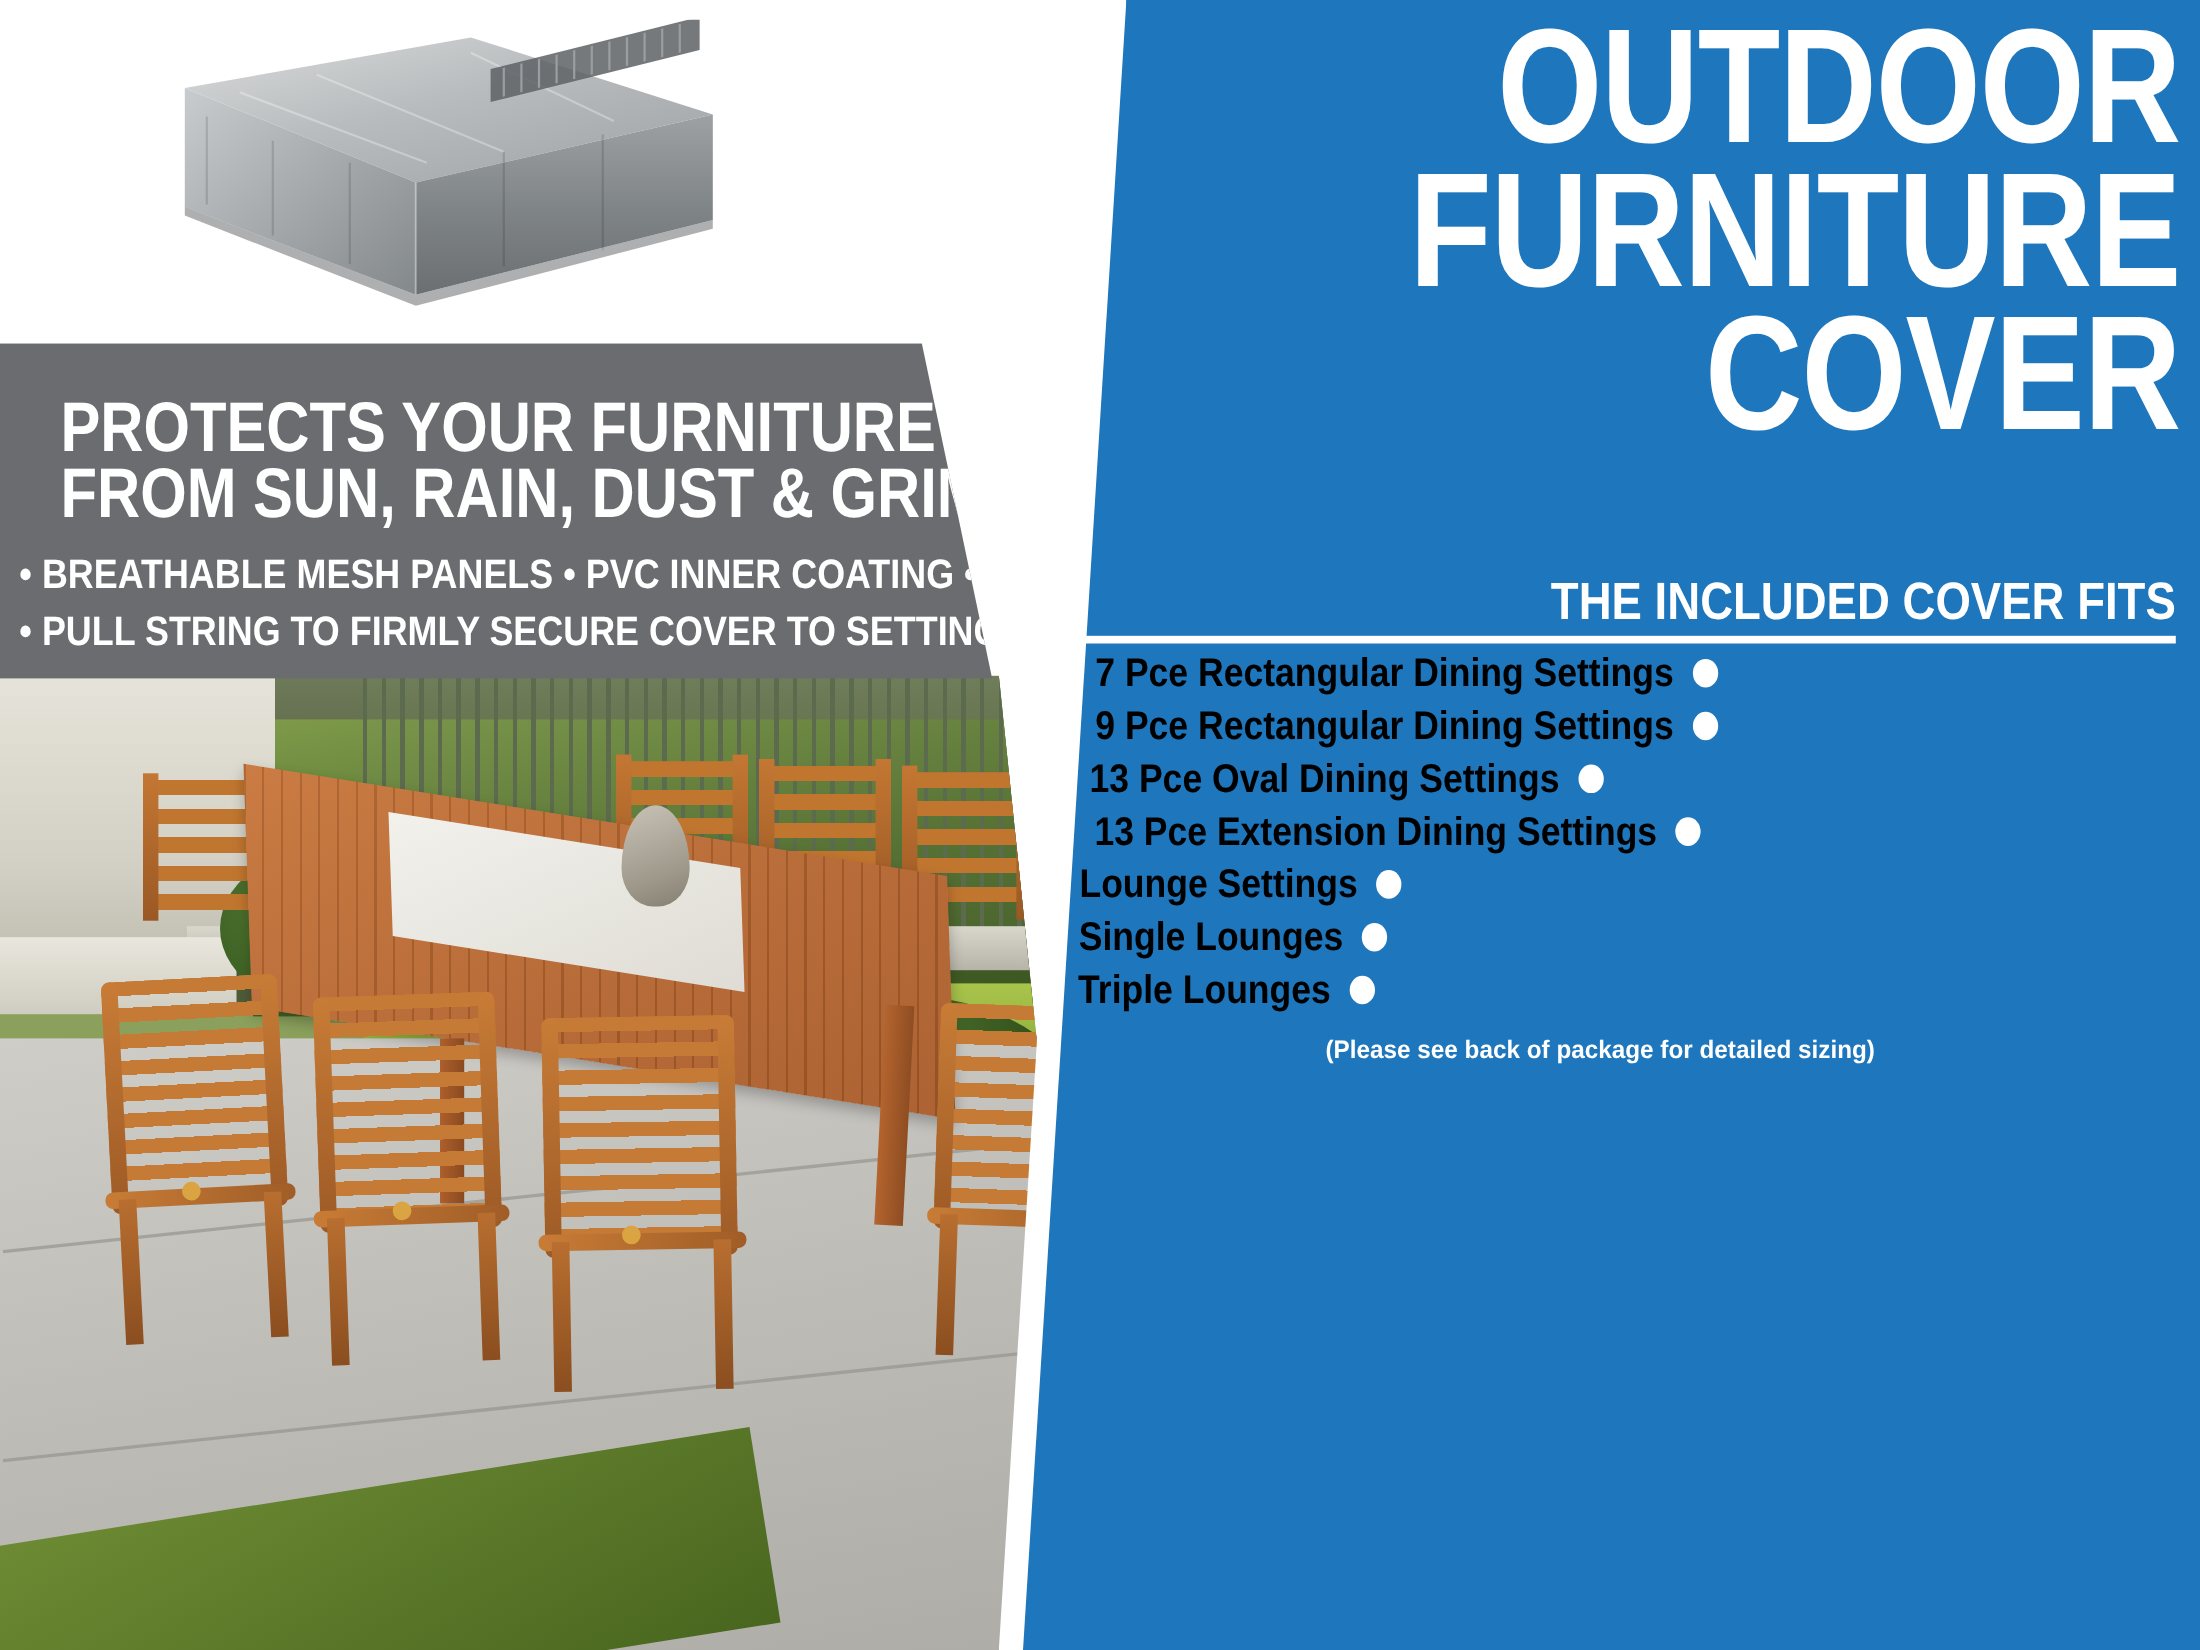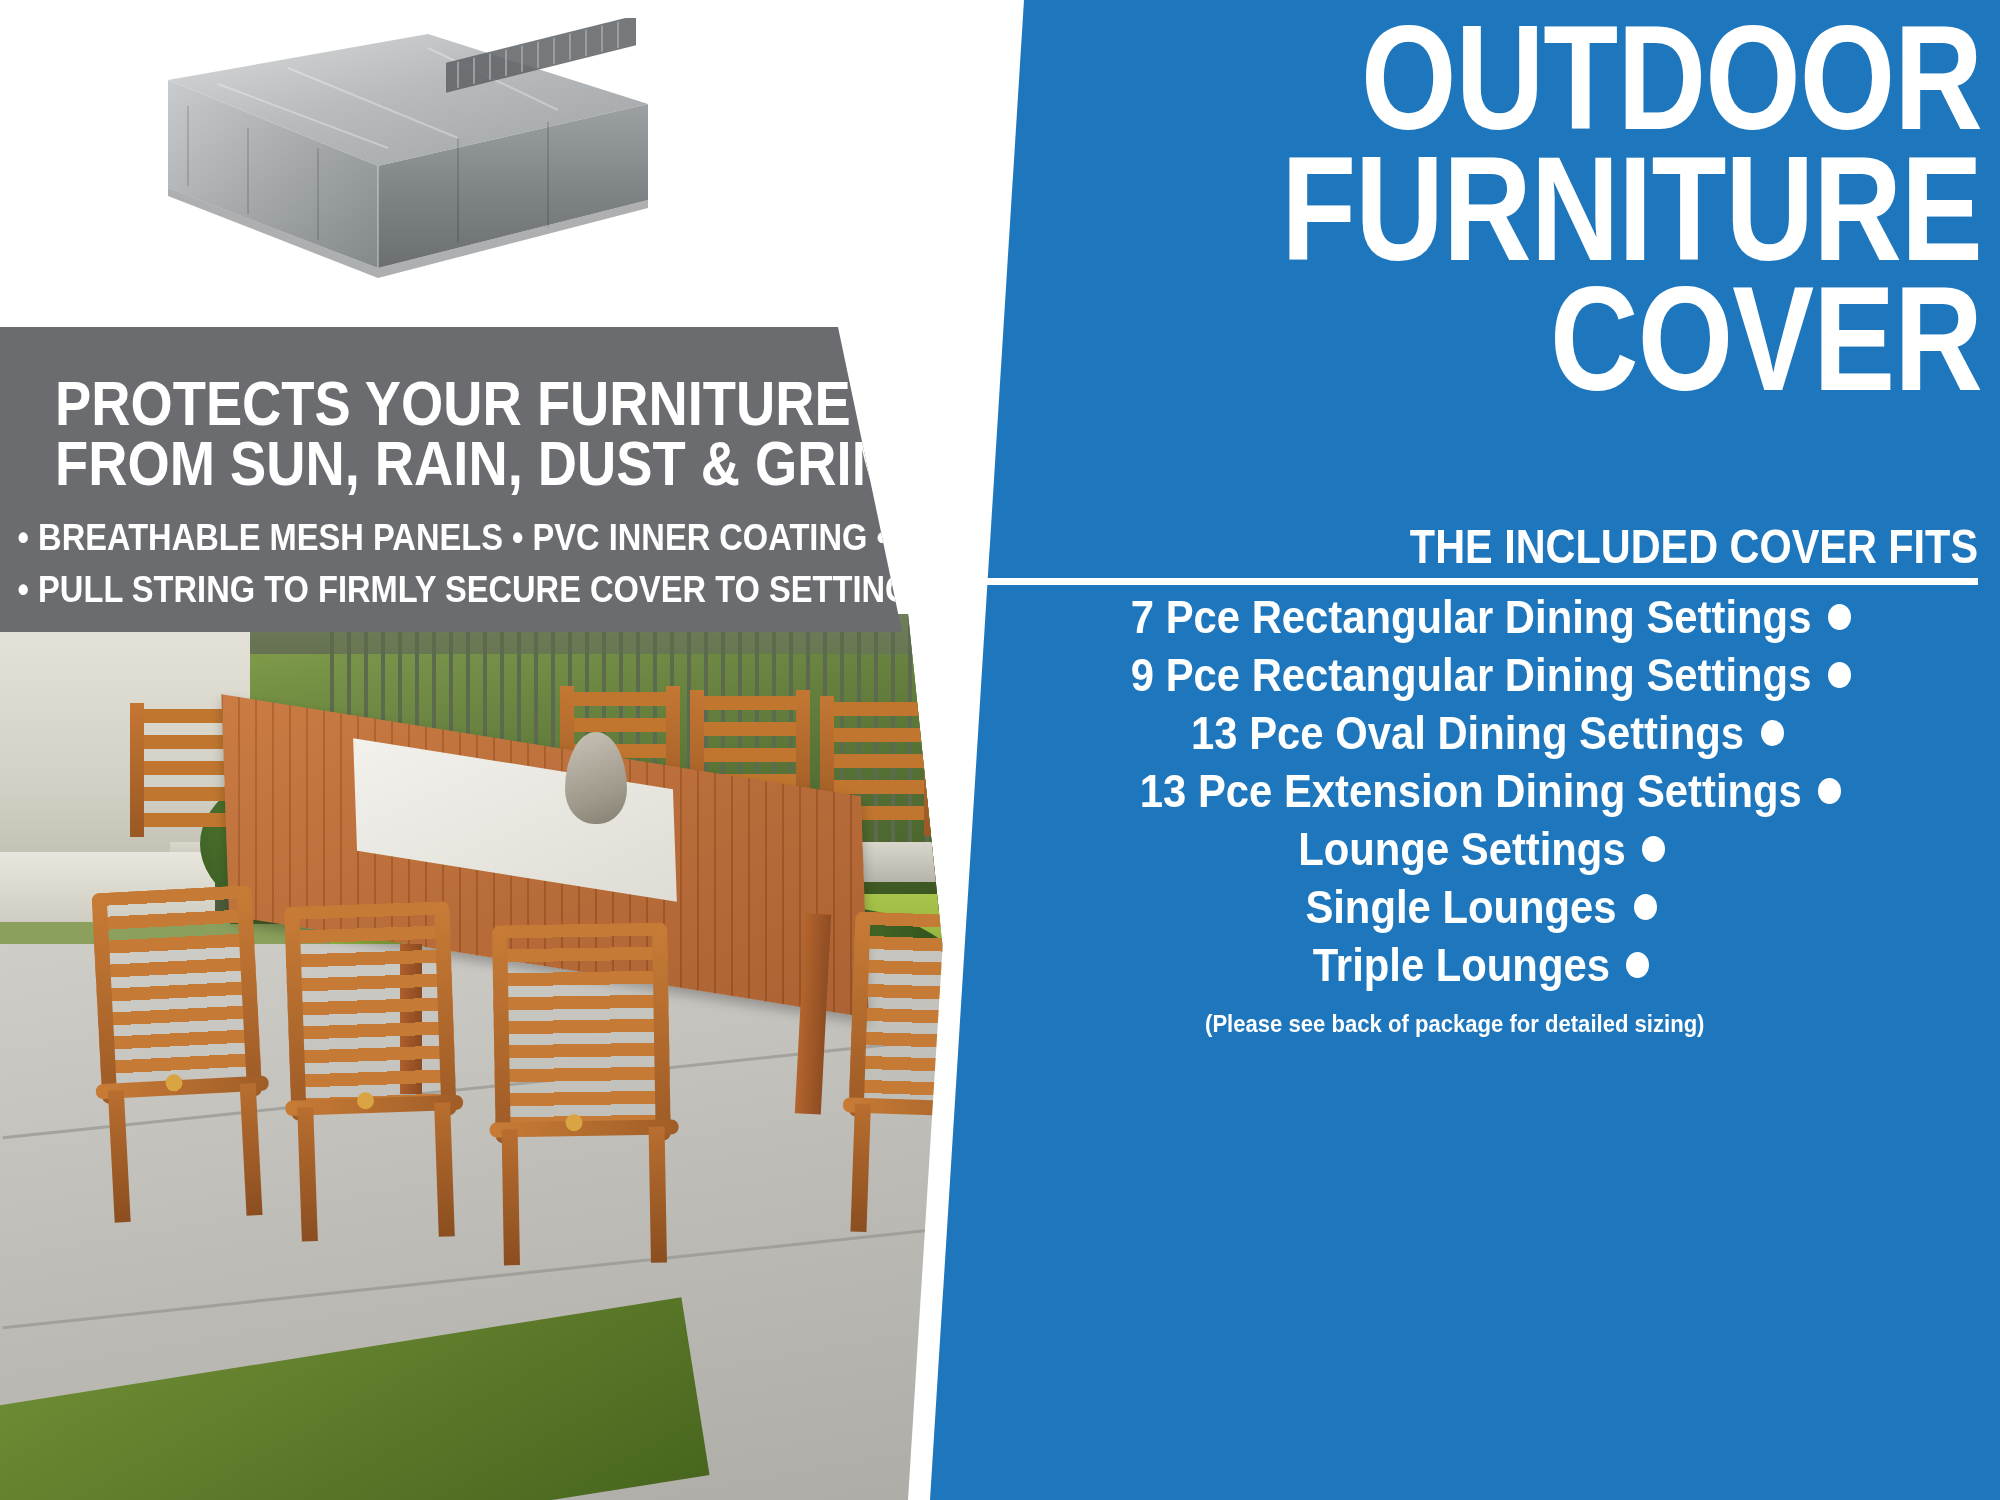--- a/index.html
+++ b/index.html
@@ -52,44 +52,44 @@
     transform:scaleX(0.92) scaleY(1.06);
     transform-origin:right center;
     white-space:nowrap;
   }
   .fits-rule{
     height:7px; background:#ffffff; width:100%;
     margin:9px 0 10px auto;
   }
   .fits-list{ list-style:none; }
   .fits-item{
-    display:flex; align-items:center; justify-content:center;
-    color:#ffffff; font-weight:bold;
-    font-size:44px; line-height:1.0;
+    display:flex; align-items:center; justify-content:flex-start;
+    color:#000000; font-weight:bold;
+    font-size:34px; line-height:1.0;
     margin:0 0 14px 0;
     white-space:nowrap;
   }
   .fits-item .txt{
     transform:scaleX(0.95) scaleY(1.07);
     transform-origin:right center;
   }
   .fits-dot{
     width:23px; height:26px; border-radius:50%;
     background:#ffffff; margin-left:17px; flex:0 0 auto;
   }
   .fits-note{
     color:#ffffff; font-weight:bold; font-size:23px;
     margin-top:24px; text-align:center; padding-right:38px;
     transform:scaleX(0.96); transform-origin:center;
     white-space:nowrap;
   }
 
   
   .gray-panel{
-    position:absolute; left:0; top:327px; width:1010px; height:305px;
+    position:absolute; left:0; top:312px; width:1010px; height:305px;
     background:#6A6C70;
     clip-path: polygon(0px 0px, 838px 0px, 902px 305px, 0px 305px);
     z-index:4;
   }
   .gray-head{
     position:absolute; left:55px; top:46px; width:840px;
     color:#ffffff; font-weight:bold; font-size:56px; line-height:1.07;
     letter-spacing:0px;
   }
   .gray-head .gl{ display:block; transform:scaleX(0.97) scaleY(1.14); transform-origin:left center; white-space:nowrap;}

